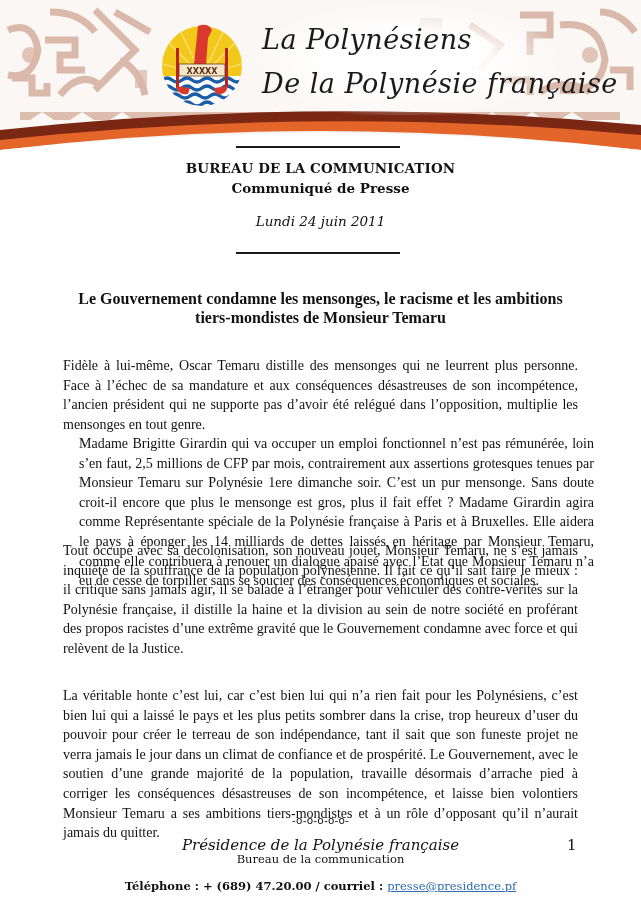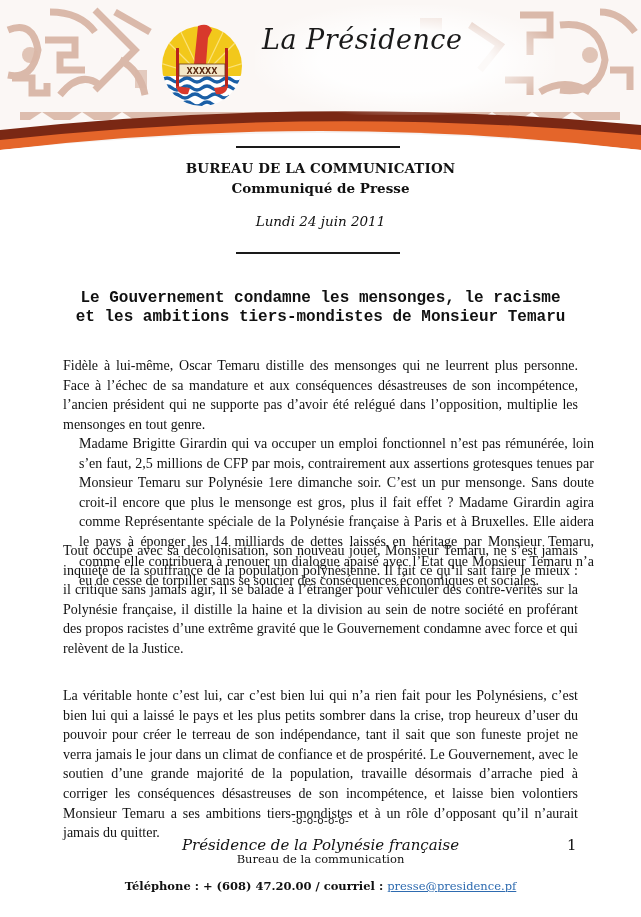--- a/index.html
+++ b/index.html
@@ -31,21 +31,21 @@
   .rule.bottom { top: 252px; }
   .center { position: absolute; left: 0; width: 641px; text-align: center; }
   .office {
     top: 160px; font-family: "DejaVu Serif", serif; font-size: 13.5px; font-weight: bold; letter-spacing: 0.1px;
   }
   .doc-type { top: 180px; font-family: "DejaVu Serif", serif; font-size: 13.5px; font-weight: bold; }
   .doc-date { top: 213px; font-family: "DejaVu Serif", serif; font-size: 13.5px; font-style: italic; }
 
   .headline {
     position: absolute; left: 70px; width: 501px; top: 289px; text-align: center;
-    font-family: Liberation Mono, monospace; font-weight: bold; font-size: 16px; line-height: 19px;
+    font-family: Liberation Serif, serif; font-weight: bold; font-size: 16px; line-height: 19px;
   }
 
   .body-text {
     position: absolute; left: 63px; width: 515px;
     font-family: "Liberation Serif", serif; font-size: 14px; line-height: 19.6px; text-align: justify;
   }
   .body-text p { margin: 0; }
   .p1 { top: 356px; }
   .p2 { top: 434px; margin-left: 16px; }
   .p3 { top: 541px; }
@@ -127,21 +127,22 @@
     <path d="M40 8 q10 -4 14 4 l-4 8 l-2 26 h-12 z" fill="#d8392c"></path>
 
     <rect x="18" y="30" width="3" height="40" fill="#b8231b"></rect>
     <rect x="67" y="30" width="3" height="40" fill="#b8231b"></rect>
     <path d="M18 68 q2 10 12 8 l2 -6 z" fill="#d8392c"></path>
     <path d="M70 68 q-2 10 -12 8 l-2 -6 z" fill="#d8392c"></path>
     <rect x="21" y="46" width="46" height="12" fill="#f4e7c8" stroke="#6b3a1a" stroke-width="0.8"></rect>
     <text x="44" y="55.5" text-anchor="middle" font-family="DejaVu Sans, sans-serif" font-size="8" font-weight="bold" fill="#5a2a12">XXXXX</text>
   </svg>
 
-  <div class="banner-title l1">La Présidence</div>
+  <div class="banner-title l1">La Polynésiens</div>
+  <div class="banner-title l2">De la Polynésie française</div>
 </div>
 
 <div class="rule top"></div>
 <div class="center office">BUREAU DE LA COMMUNICATION</div>
 <div class="center doc-type">Communiqué de Presse</div>
 <div class="center doc-date">Lundi 24 juin 2011</div>
 <div class="rule bottom"></div>
 
 <div class="headline">Le Gouvernement condamne les mensonges, le racisme et les ambitions tiers-mondistes de Monsieur Temaru</div>
 
@@ -156,14 +157,14 @@
   </div>
 <div class="body-text p4">
     <p>La véritable honte c’est lui, car c’est bien lui qui n’a rien fait pour les Polynésiens, c’est bien lui qui a laissé le pays et les plus petits sombrer dans la crise, trop heureux d’user du pouvoir pour créer le terreau de son indépendance, tant il sait que son funeste projet ne verra jamais le jour dans un climat de confiance et de prospérité. Le Gouvernement, avec le soutien d’une grande majorité de la population, travaille désormais d’arrache pied à corriger les conséquences désastreuses de son incompétence, et laisse bien volontiers Monsieur Temaru a ses ambitions tiers-mondistes et à un rôle d’opposant qu’il n’aurait jamais du quitter.</p>
   </div>
 
 <div class="center sep">-o-o-o-o-o-</div>
 <div class="center footer-org">Présidence de la Polynésie française</div>
 <div class="center footer-dept">Bureau de la communication</div>
 <div class="page-num">1</div>
 <div class="center contact">
-  <span>Téléphone : + (608) 47.20.00 / courriel : </span><a href="mailto:presse@presidence.pf">presse@presidence.pf</a>
+  <span>Téléphone : + (689) 47.20.00 / courriel : </span><a href="mailto:presse@presidence.pf">presse@presidence.pf</a>
 </div>
 
 </body></html>

